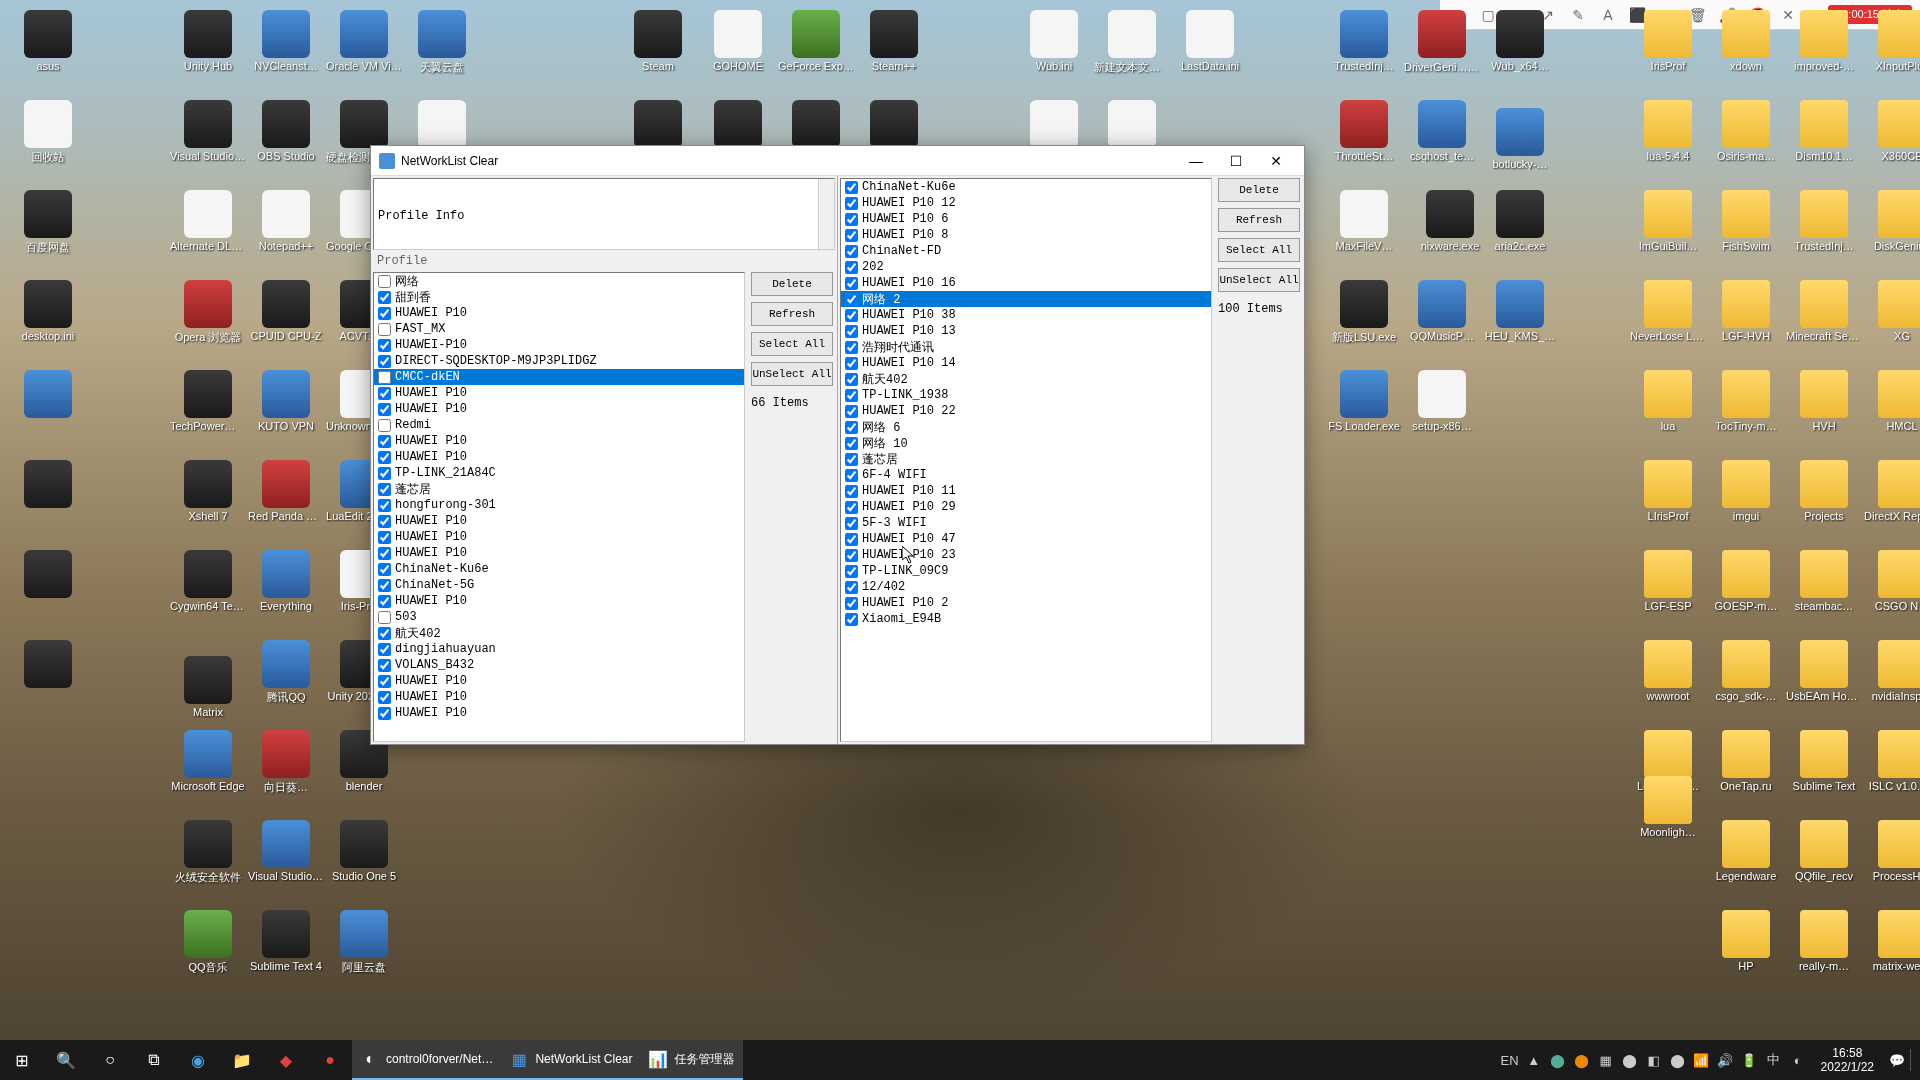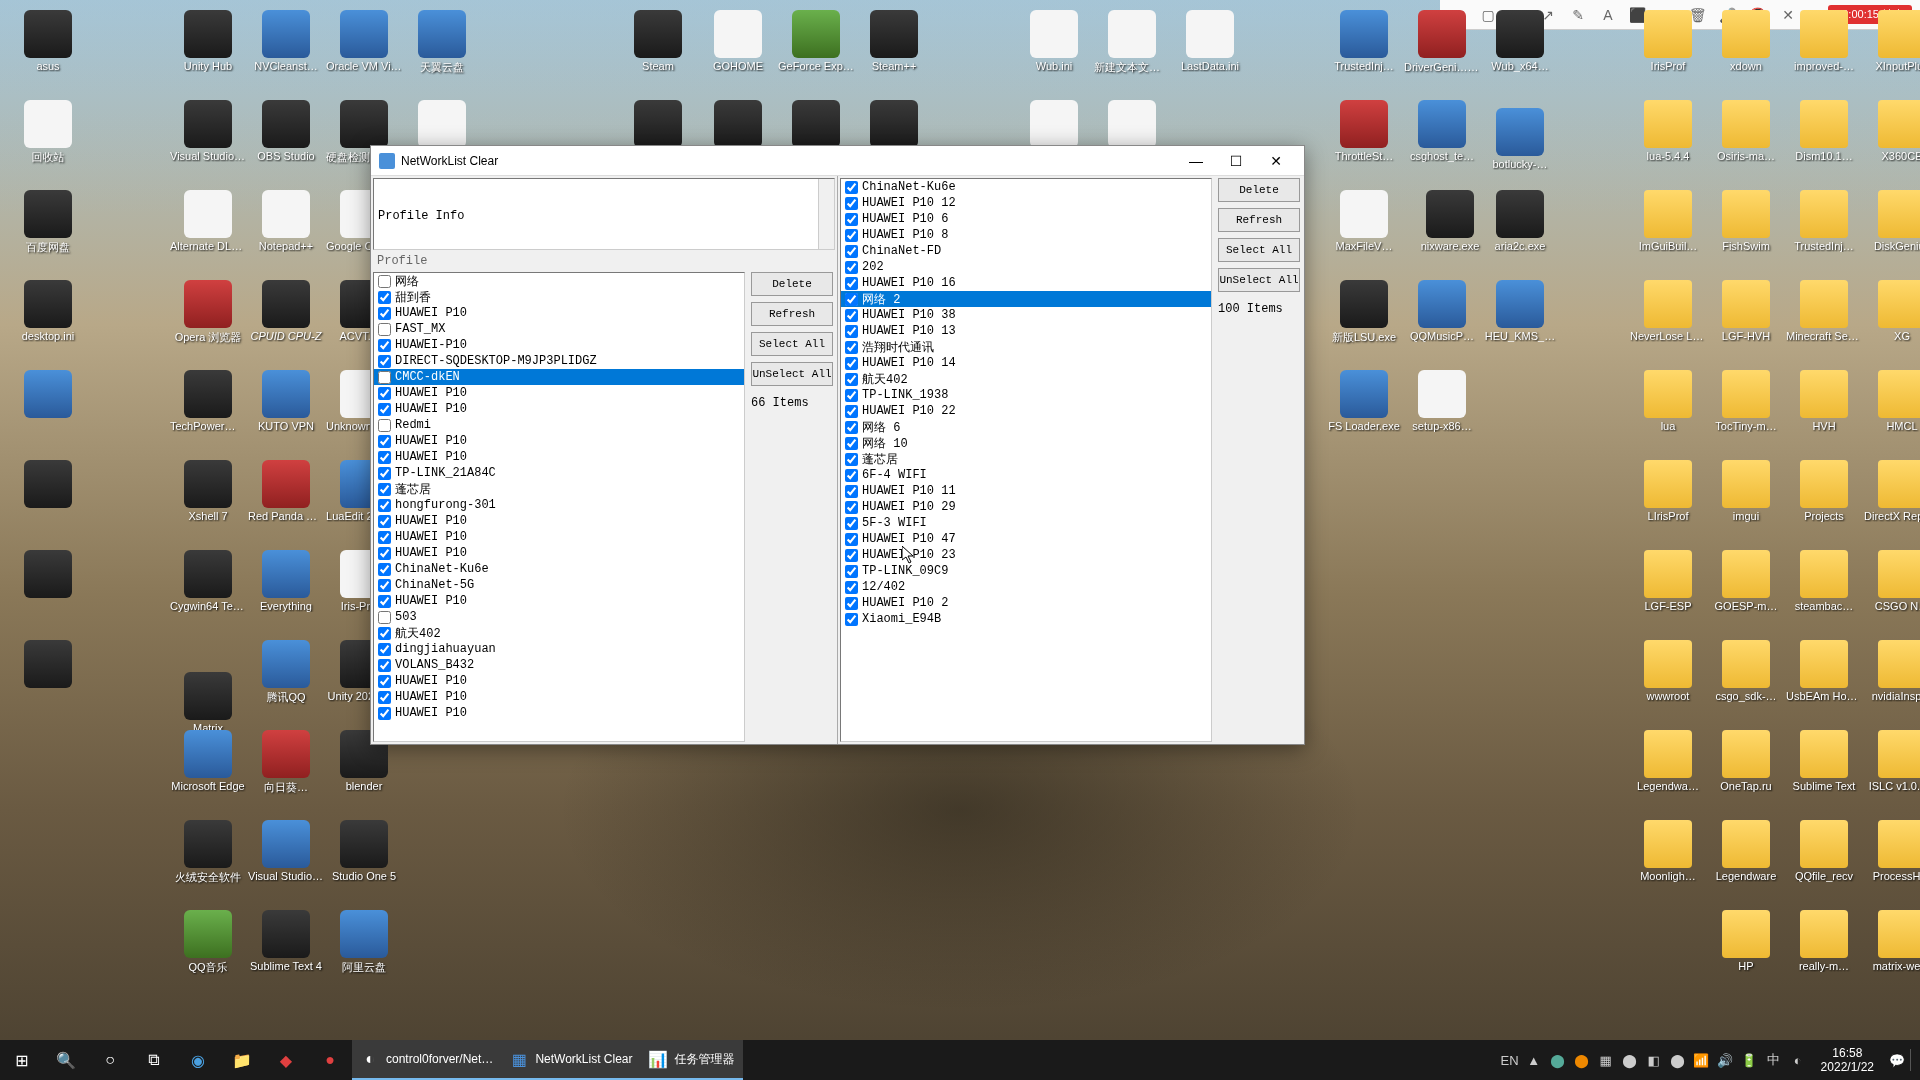--- a/index.html
+++ b/index.html
@@ -335,21 +335,21 @@
       <span class="lbl">DiskGenius</span>
     </div>
     <div class="dicon" style="left: 10px; top: 280px;">
       <div class="ico dark"></div>
       <span class="lbl">desktop.ini</span>
     </div>
     <div class="dicon" style="left: 170px; top: 280px;">
       <div class="ico red"></div>
       <span class="lbl">Opera 浏览器</span>
     </div>
-    <div class="dicon" style="left: 248px; top: 280px; font-style: italic;">
+    <div class="dicon" style="left: 248px; top: 280px;">
       <div class="ico dark"></div>
       <span class="lbl">CPUID CPU-Z</span>
     </div>
     <div class="dicon" style="left: 326px; top: 280px;">
       <div class="ico dark"></div>
       <span class="lbl">ACVT.exe</span>
     </div>
     <div class="dicon" style="left: 1326px; top: 280px;">
       <div class="ico dark"></div>
       <span class="lbl">新版LSU.exe</span>
@@ -479,21 +479,21 @@
       <span class="lbl">steambac…</span>
     </div>
     <div class="dicon" style="left: 1864px; top: 550px;">
       <div class="ico folder"></div>
       <span class="lbl">CSGO N…</span>
     </div>
     <div class="dicon" style="left: 10px; top: 640px;">
       <div class="ico dark"></div>
       <span class="lbl"></span>
     </div>
-    <div class="dicon" style="left: 170px; top: 672px;">
+    <div class="dicon" style="left: 170px; top: 656px;">
       <div class="ico dark"></div>
       <span class="lbl">Matrix</span>
     </div>
     <div class="dicon" style="left: 248px; top: 640px;">
       <div class="ico blue"></div>
       <span class="lbl">腾讯QQ</span>
     </div>
     <div class="dicon" style="left: 326px; top: 640px;">
       <div class="ico dark"></div>
       <span class="lbl">Unity 2020.1…</span>
@@ -547,21 +547,21 @@
       <span class="lbl">火绒安全软件</span>
     </div>
     <div class="dicon" style="left: 248px; top: 820px;">
       <div class="ico blue"></div>
       <span class="lbl">Visual Studio Code</span>
     </div>
     <div class="dicon" style="left: 326px; top: 820px;">
       <div class="ico dark"></div>
       <span class="lbl">Studio One 5</span>
     </div>
-    <div class="dicon" style="left: 1630px; top: 820px;">
+    <div class="dicon" style="left: 1630px; top: 776px;">
       <div class="ico folder"></div>
       <span class="lbl">Moonligh…</span>
     </div>
     <div class="dicon" style="left: 1708px; top: 820px;">
       <div class="ico folder"></div>
       <span class="lbl">Legendware</span>
     </div>
     <div class="dicon" style="left: 1786px; top: 820px;">
       <div class="ico folder"></div>
       <span class="lbl">QQfile_recv</span>

